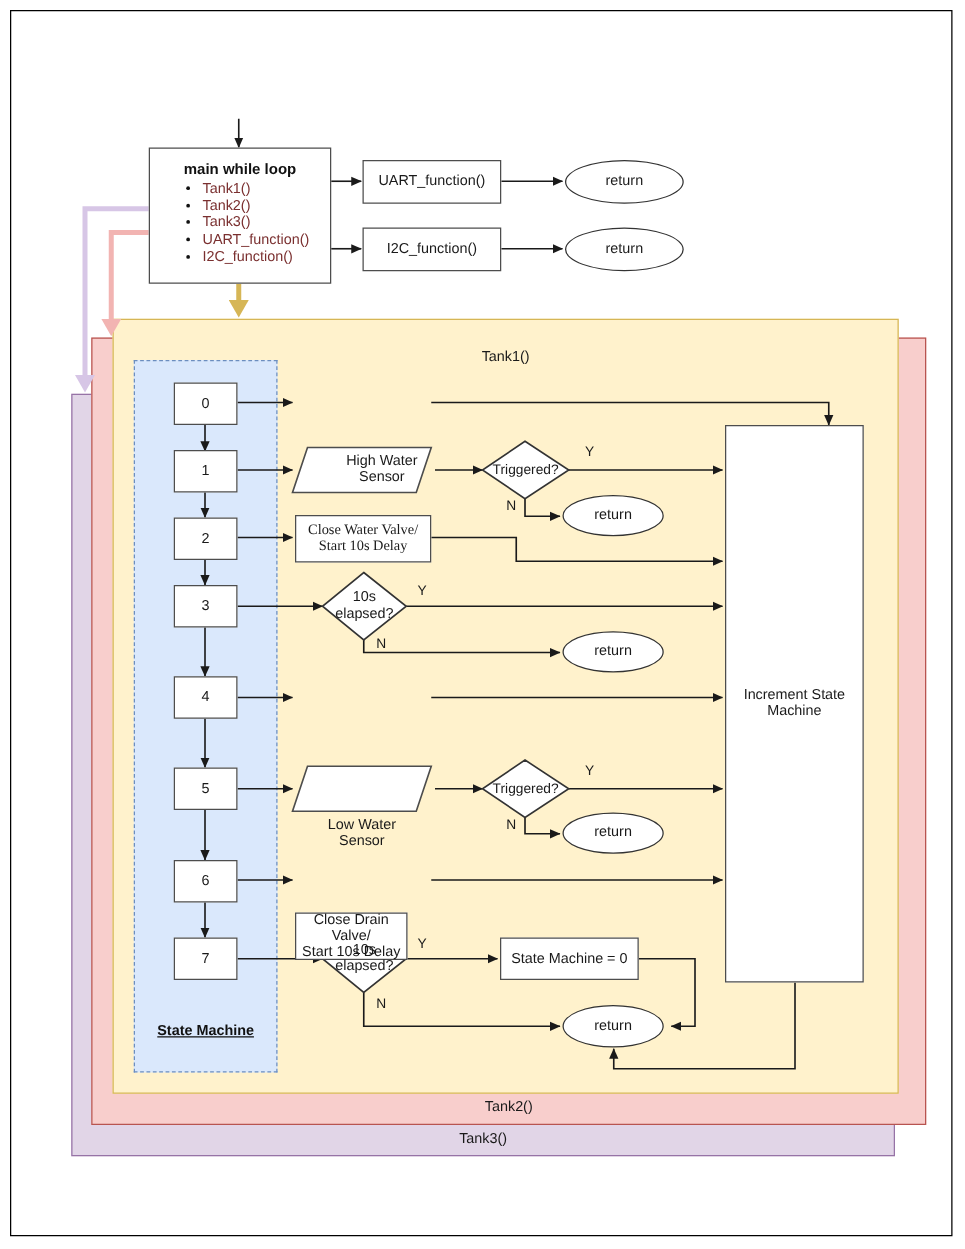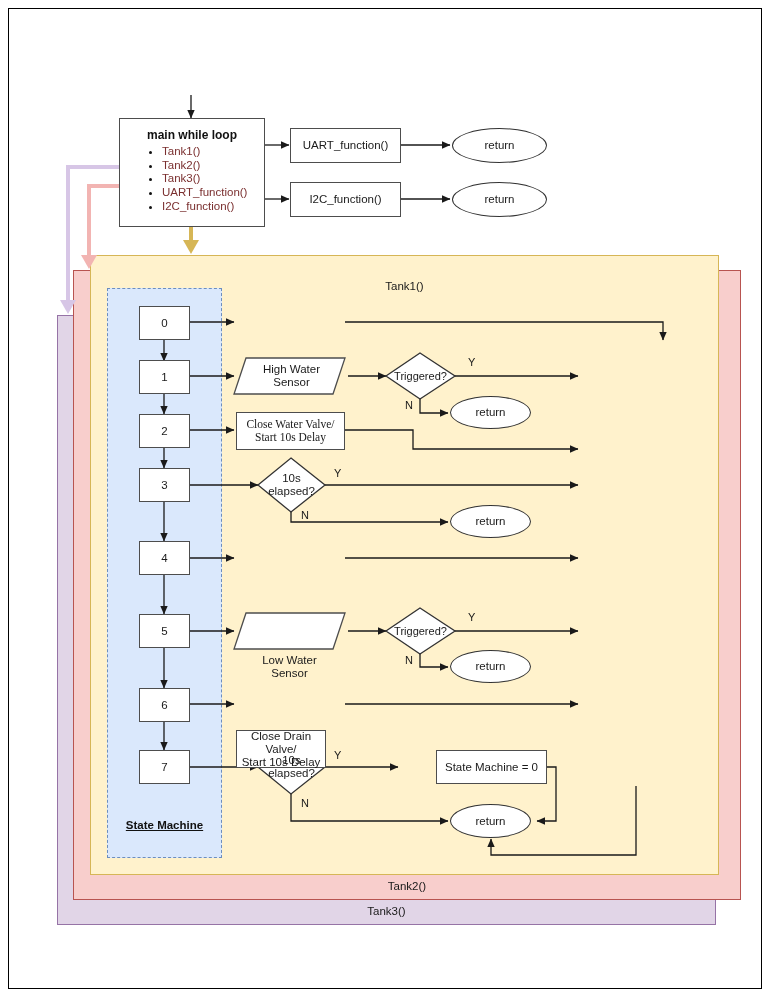--- a/index.html
+++ b/index.html
@@ -169,21 +169,21 @@
   <div class="statebox" style="left:139px;top:306px;width:51px;height:34px;">0</div>
   <div class="statebox" style="left:139px;top:360px;width:51px;height:34px;">1</div>
   <div class="statebox" style="left:139px;top:414px;width:51px;height:34px;">2</div>
   <div class="statebox" style="left:139px;top:468px;width:51px;height:34px;">3</div>
   <div class="statebox" style="left:139px;top:541px;width:51px;height:34px;">4</div>
   <div class="statebox" style="left:139px;top:614px;width:51px;height:34px;">5</div>
   <div class="statebox" style="left:139px;top:688px;width:51px;height:34px;">6</div>
   <div class="statebox" style="left:139px;top:750px;width:51px;height:34px;">7</div>
 
 
-  <div class="para" style="left:236px;top:358px;width:111px;height:36px;">
+  <div class="para" style="left:250px;top:358px;width:111px;height:36px;">
     <div class="ptxt">High Water<br>Sensor</div>
   </div>
 
   <div class="node rect" style="left:236px;top:412px;width:109px;height:38px;font-family:Liberation Serif, serif;">
     <span>Close Water Valve/<br>Start 10s Delay</span>
   </div>
 
   <div class="node" style="left:258px;top:468px;width:67px;height:34px;background:none;border:none;">
     <span>10s<br>elapsed?</span>
   </div>
@@ -202,22 +202,25 @@
   </div>
 
   <div class="node" style="left:386px;top:368px;width:69px;height:16px;font-size:11px;">Triggered?</div>
   <div class="node" style="left:386px;top:623px;width:69px;height:16px;font-size:11px;">Triggered?</div>
 
   <div class="node oval" style="left:450px;top:396px;width:81px;height:33px;">return</div>
   <div class="node oval" style="left:450px;top:505px;width:81px;height:33px;">return</div>
   <div class="node oval" style="left:450px;top:650px;width:81px;height:33px;">return</div>
   <div class="node oval" style="left:450px;top:804px;width:81px;height:34px;">return</div>
 
-  <div class="node rect" style="left:400px;top:750px;width:111px;height:34px;margin-left:36px;">State Machine = 0</div>
-
+  <div class="node rect" style="left:400px;top:750px;width:111px;height:34px;">State Machine = 0</div>
+
+  <div class="node rect" style="left:580px;top:340px;width:111px;height:446px;">
+    <span>Increment State<br>Machine</span>
+  </div>
 
   <div class="edgelabel" style="left:468px;top:356px;">Y</div>
   <div class="edgelabel" style="left:405px;top:399px;">N</div>
   <div class="edgelabel" style="left:334px;top:467px;">Y</div>
   <div class="edgelabel" style="left:301px;top:509px;">N</div>
   <div class="edgelabel" style="left:468px;top:611px;">Y</div>
   <div class="edgelabel" style="left:405px;top:654px;">N</div>
   <div class="edgelabel" style="left:334px;top:749px;">Y</div>
   <div class="edgelabel" style="left:301px;top:797px;">N</div>
 </div>

